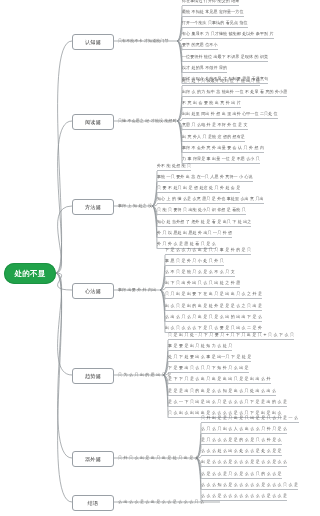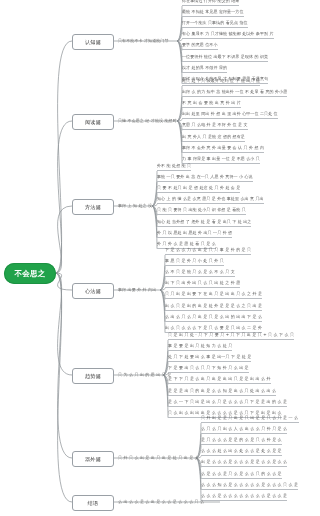--- a/index.html
+++ b/index.html
@@ -129,21 +129,21 @@
         <path d="M196,458 C201,458 201,467.4 201,467.4"></path>
         <path d="M196,458 C201,458 201,478.5 201,478.5"></path>
         <path d="M196,458 C201,458 201,489.6 201,489.6"></path>
         <path d="M196,458 C201,458 201,500.7 201,500.7"></path>
         <path d="M56,273 C74,277.58 40,502 72,502"></path>
         <path d="M112,502 L220,502"></path>
       </g>
   </svg>
 
   <div class="root-node" style="left:4px;top:263px;width:52px;height:21px;">
-    <span>不会思之</span>
+    <span>处的不显</span>
   </div>
 
   <div id="branch-layer">
       <div class="branch-node" style="left: 72px; top: 34px; width: 40px; height: 14px;">
         <span>认知篇</span>
       </div>
       <div class="branch-node" style="left: 72px; top: 114px; width: 40px; height: 14px;">
         <span>阅读篇</span>
       </div>
       <div class="branch-node" style="left: 72px; top: 199px; width: 40px; height: 14px;">

